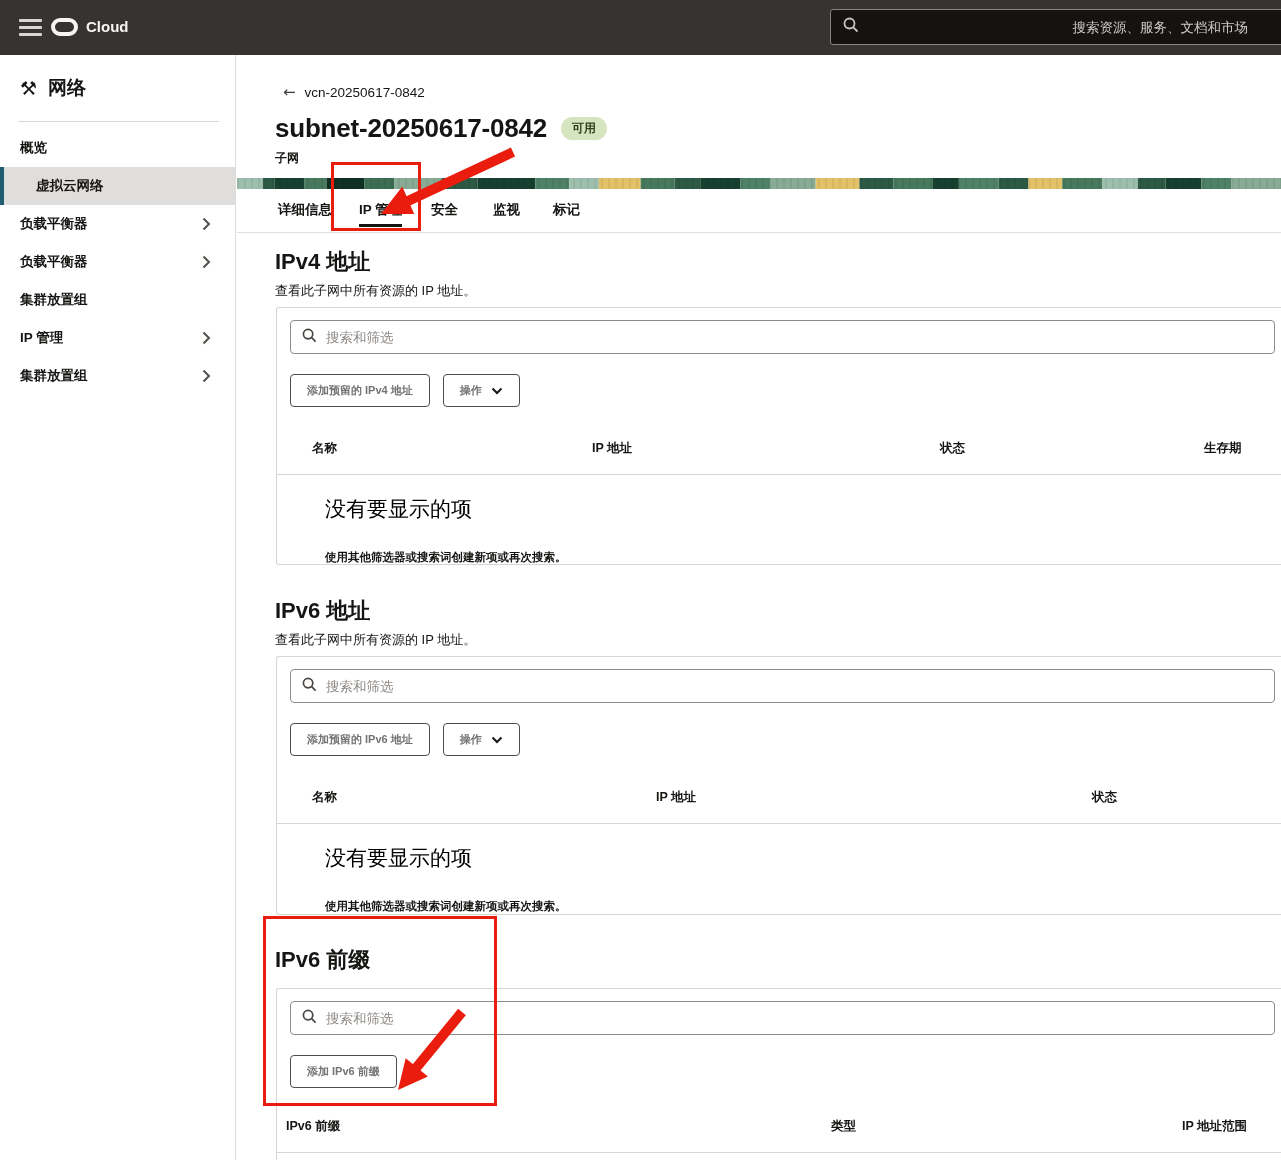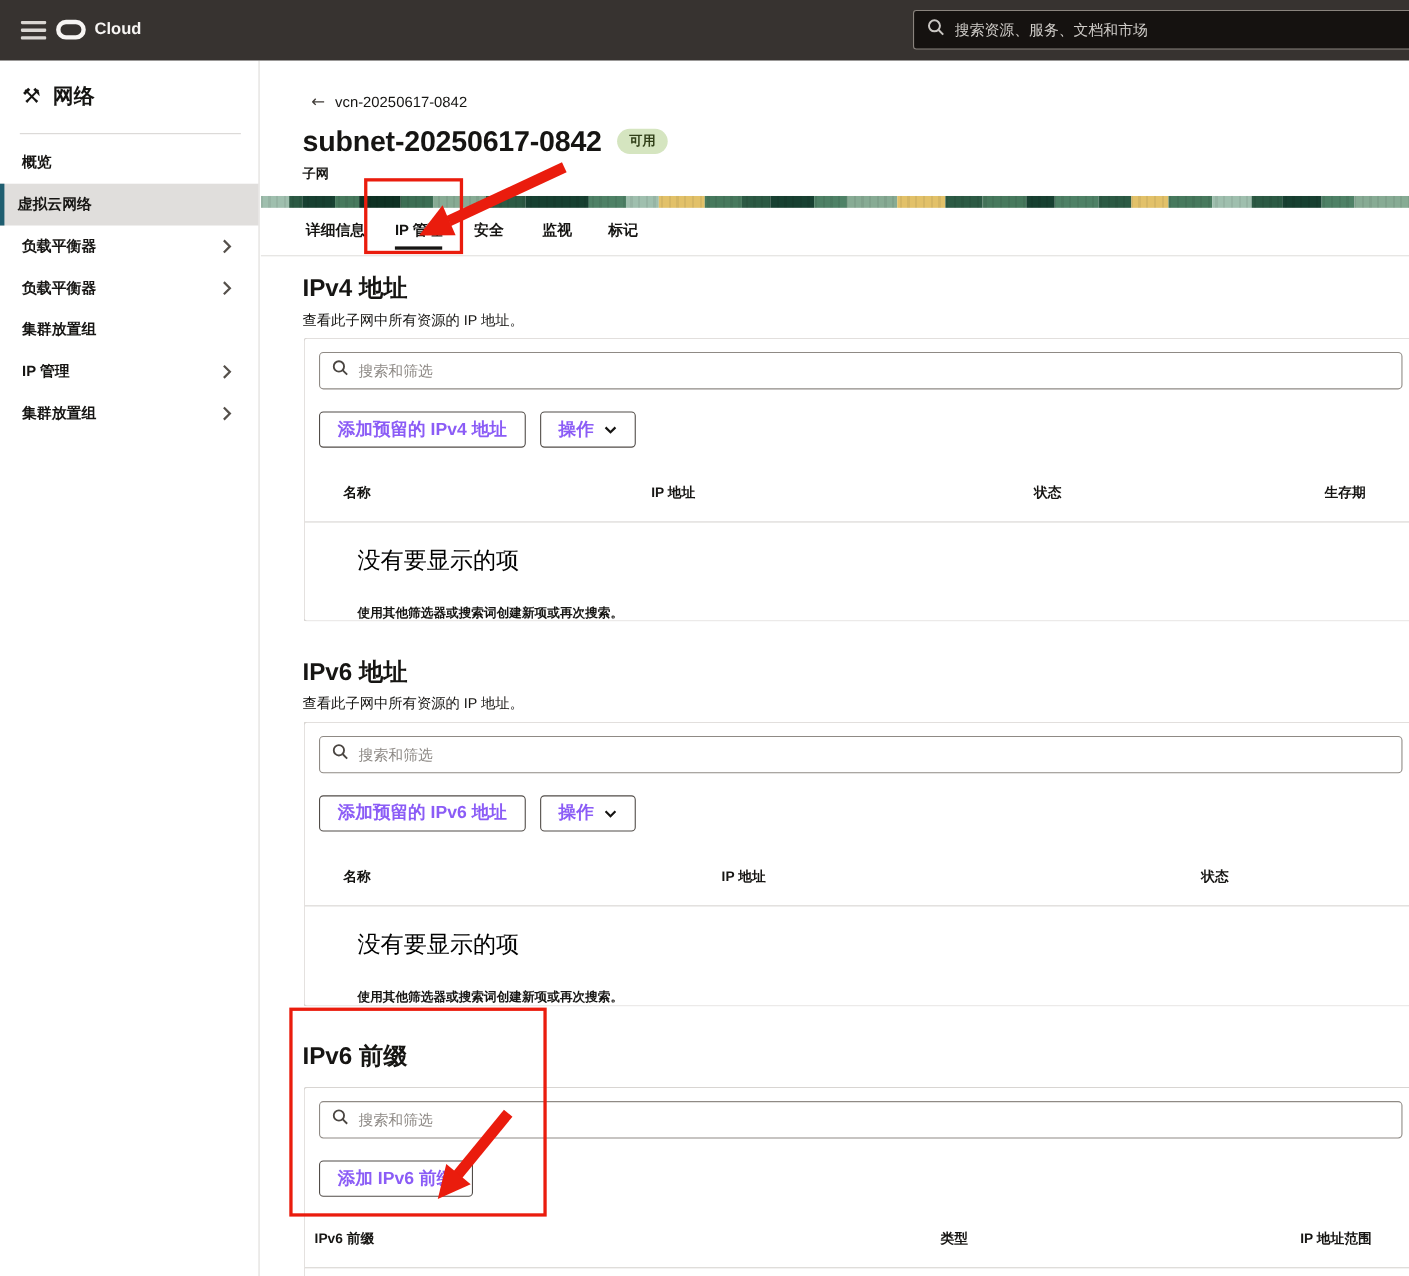--- a/index.html
+++ b/index.html
@@ -9,34 +9,34 @@
   
   .topbar { position:absolute; left:0; top:0; width:1281px; height:55px; background:#373330; z-index:60; }
   .hamburger { position:absolute; left:19px; top:18px; width:23px; height:18px; cursor:pointer; }
   .hamburger span { position:absolute; left:0; width:23px; height:2.5px; background:#dad7d3; border-radius:1px; }
   .hamburger span:nth-child(1){top:1px} .hamburger span:nth-child(2){top:8px} .hamburger span:nth-child(3){top:15px}
   .oracle-o { position:absolute; left:51px; top:18px; width:27px; height:18px; border:4.5px solid #f7f5f3; border-radius:9px; }
   .brand { position:absolute; left:86px; top:18px; font-size:15px; font-weight:600; color:#f7f5f3; }
   .top-search { position:absolute; left:830px; top:9px; width:470px; height:36px; background:#151210;
     border:1px solid #8a847e; border-radius:3px; display:flex; align-items:center; padding-left:12px; }
   .top-search input { background:transparent; border:none; outline:none; color:#3b82f6; font-size:13.5px;
-    margin-left:9px; width:380px; font-family:inherit; }
+    margin-left:9px; width:380px; font-family:inherit;text-align:right; }
   .top-search input::placeholder { color:#cfccc8; opacity:1; }
 
   
   .sidebar { position:absolute; left:0; top:55px; width:236px; height:1105px; background:#fff;
     border-right:1px solid #dedcda; z-index:10; }
   .sb-head { position:absolute; left:20px; top:20px; display:flex; align-items:center; gap:11px; }
   .sb-head .tool-glyph { font-size:19px; line-height:1; font-family:"DejaVu Sans",sans-serif; }
   .sb-head .sb-title { font-size:19px; font-weight:700; }
   .sb-divider { position:absolute; left:18px; right:16px; top:66px; height:1px; background:#d9d6d4; }
   .sb-nav { position:absolute; left:0; right:0; top:74px; }
   .sb-item { position:relative; height:38px; display:flex; align-items:center; padding-left:20px;
     font-size:13.5px; font-weight:600; cursor:pointer; }
-  .sb-item.active { background:#e0dedc; border-left:4px solid #1f5e70; padding-left:12px; }
+  .sb-item.active { background:#e0dedc; border-left:4px solid #1f5e70; padding-left:32px; }
   .sb-item .chev { position:absolute; right:24px; top:12px; }
 
   
   .main { position:absolute; left:237px; top:55px; width:1044px; height:1105px; overflow:hidden; }
 
   .back-row { position:absolute; left:46px; top:28px; display:flex; align-items:center; gap:9px; font-size:13.5px; }
   .back-arrow { font-size:15px; color:#3f3b37; cursor:pointer; font-family:"DejaVu Sans",sans-serif; }
   .back-link { cursor:pointer; }
 
   .title-row { position:absolute; left:38px; top:58px; display:flex; align-items:center; gap:14px; }
@@ -60,31 +60,31 @@
   .sec-desc { position:absolute; left:38px; font-size:13px; }
 
   .panel { position:absolute; left:39px; right:-8px; background:#fff;
     border:1px solid #d8d5d2; border-right:none; border-radius:3px 0 0 3px; overflow:hidden; }
   .panel-pad { padding:12px 14px 0 13px; }
   .search-bar { height:34px; border:1px solid #8f8a85; border-radius:4px; display:flex; align-items:center; padding-left:11px; background:#fff; }
   .search-bar input { border:none; outline:none; font-size:13.5px; margin-left:9px; width:85%; font-family:inherit; color:#161513; }
   .search-bar input::placeholder { color:#8d8985; opacity:1; }
   .btn-row { margin-top:20px; display:flex; gap:13px; }
   .btn { height:33px; background:#fff; border:1px solid #514c48; border-radius:4px; padding:13px 16px;
-    font-size:16px; font-weight:700; display:flex; align-items:center; gap:9px; cursor:pointer; color:#8b5cf6; font-family:inherit; }
+    font-size:11px; font-weight:700; display:flex; align-items:center; gap:9px; cursor:pointer; color:#737373; font-family:inherit; }
   .thead { position:relative; margin:23px -14px 0 -13px; height:45px; border-bottom:1px solid #d8d5d2; }
   .th { position:absolute; top:10px; font-size:12.5px; font-weight:700; }
   .empty-wrap { padding:20px 0 18px 35px; }
   .empty-title { font-family:"DejaVu Serif","Liberation Serif",serif; font-size:21px; color:#000000; }
   .empty-sub { margin-top:27px; font-size:11.5px; font-weight:700; }
 
   
   .t1-c1{left:35px}  .t1-c2{left:315px} .t1-c3{left:663px} .t1-c4{left:927px}
   .t2-c1{left:35px}  .t2-c2{left:379px} .t2-c3{left:815px}
-  .t3-c1{left:9px}   .t3-c2{left:578px} .t3-c3{left:905px}
+  .t3-c1{left:9px}   .t3-c2{left:554px} .t3-c3{left:905px}
 
   
   .ipv4-h2{top:192px} .ipv4-desc{top:227px} .panel-ipv4{top:252px; height:258px;}
   .ipv6-h2{top:541px} .ipv6-desc{top:576px} .panel-ipv6{top:601px; height:259px;}
   .pfx-h2{top:890px}  .panel-pfx{top:933px; height:240px;}
   .thead-pfx { margin-top:20px; }
 
   
   .anno { z-index:40; position:absolute; pointer-events:none; }
   .anno-box { border:3px solid #ea1c0d; }

